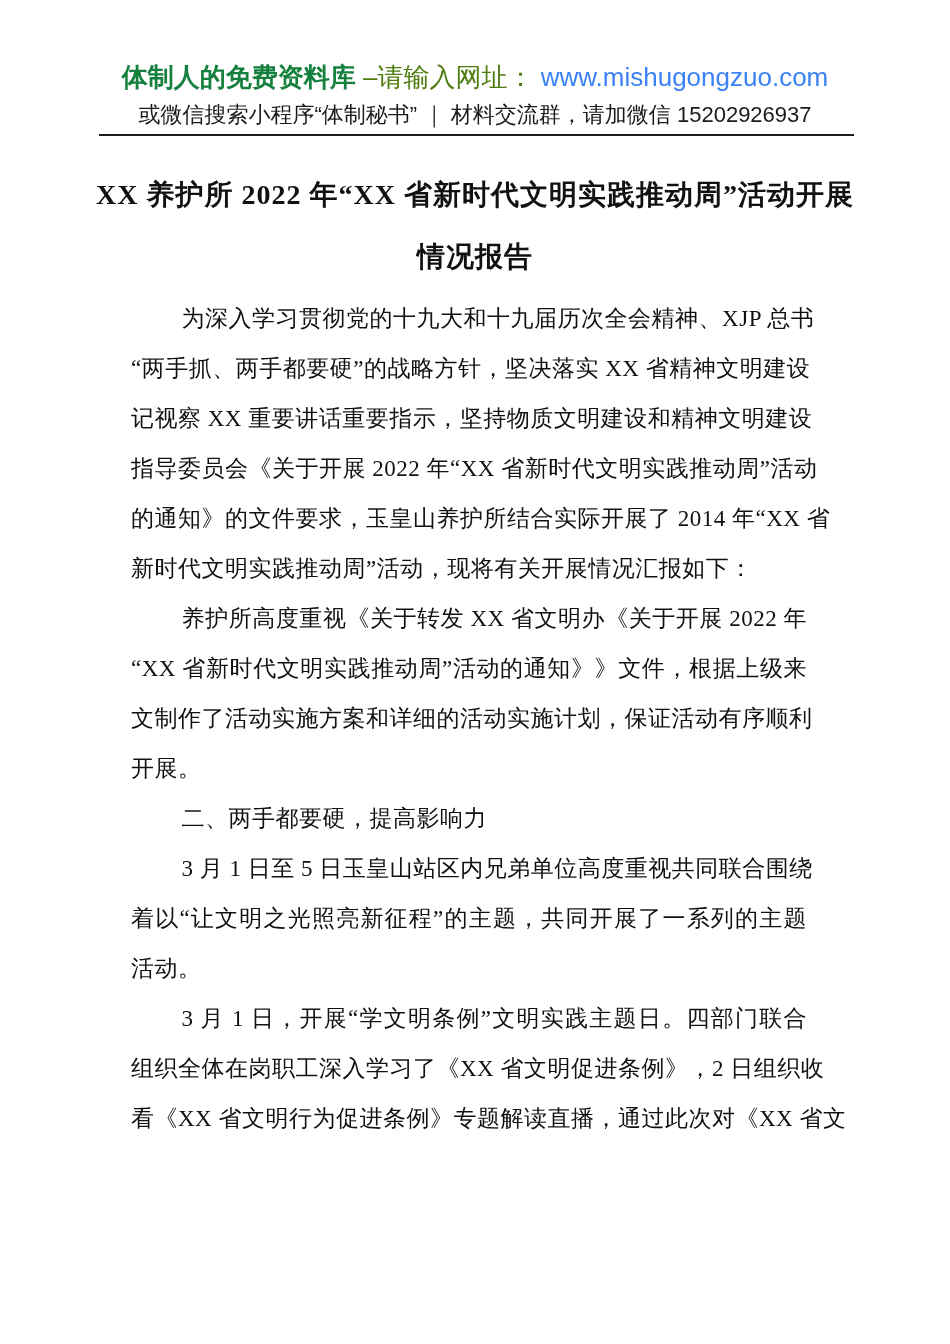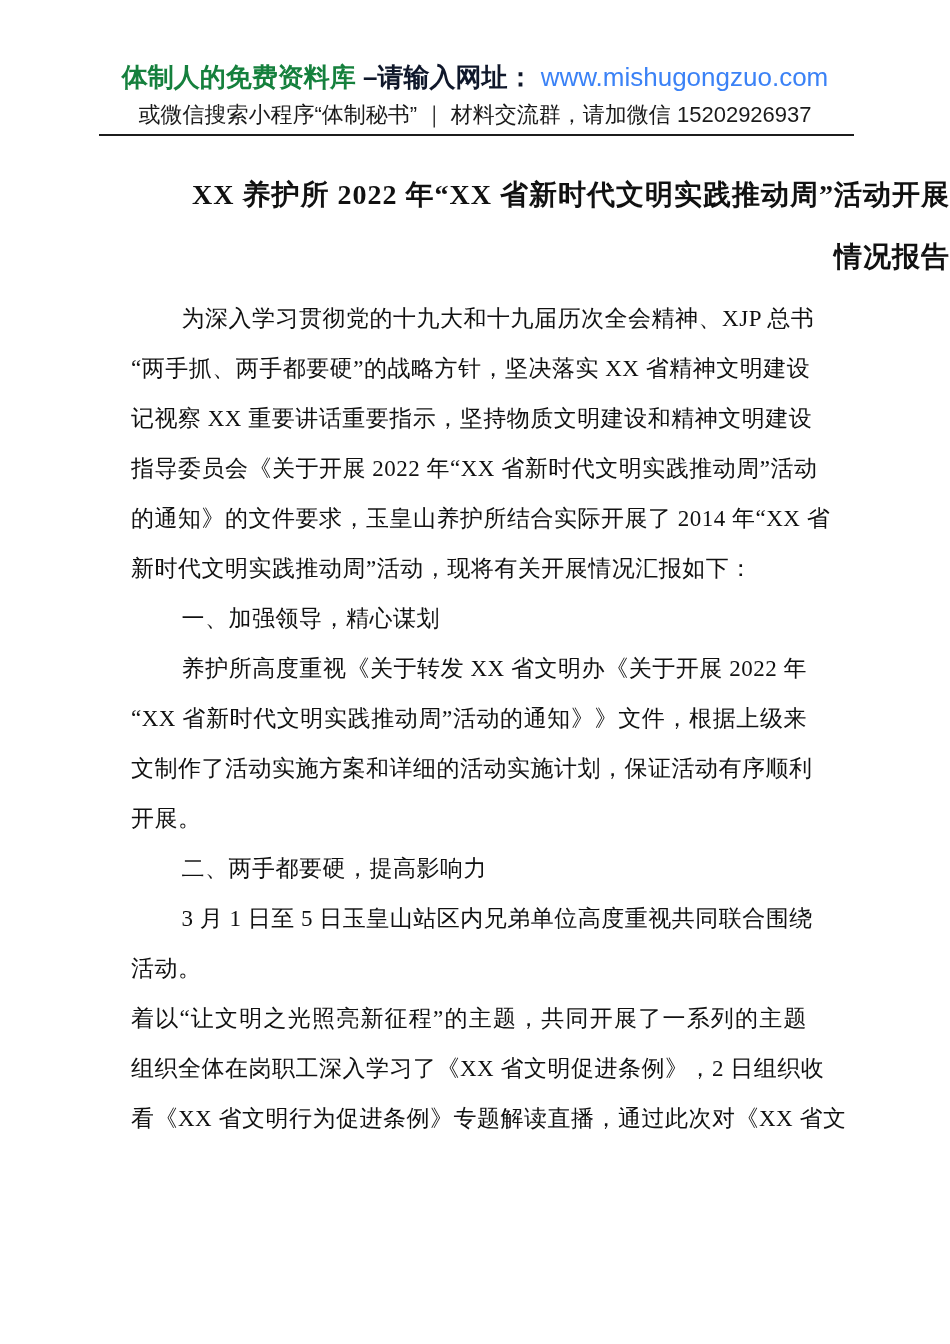--- a/index.html
+++ b/index.html
@@ -21,40 +21,40 @@
     font-family: "Liberation Sans", "DejaVu Sans", sans-serif;
     line-height: 1;
   }
   .promo-line1 {
     height: 34px;
     line-height: 34px;
     font-size: 26px;
     white-space: nowrap;
   }
   .brand   { color: #15803d; font-weight: bold; }
-  .urlhint { color: #0f172a; font-weight: bold; }
+  .urlhint { color: #4d7c0f; font-weight: normal; }
   .urllink { color: #3b82f6; font-weight: normal; text-decoration: none; }
   .promo-line2 {
     height: 26px;
     line-height: 26px;
     margin-top: 8px;
     font-size: 22px;
     color: #1a1a1a;
     white-space: nowrap;
   }
   .rule {
     width: 755px;
     height: 0;
     border-top: 2px solid #1c1c1c;
     margin: 6px 0 0 99px;
   }
   
   .doc-title {
     margin-top: 28px;
-    text-align: right;
+    text-align: center;
     font-size: 28px;
     font-weight: bold;
     letter-spacing: 1px;
   }
   .doc-title .t-line {
     height: 62px;
     line-height: 62px;
     white-space: nowrap;
   }
   
@@ -96,26 +96,26 @@
     <div class="t-line">情况报告</div>
   </div>
 
   <div class="doc-body">
     <div class="line indent j">为深入学习贯彻党的十九大和十九届历次全会精神、XJP 总书</div>
     <div class="line j">“两手抓、两手都要硬”的战略方针，坚决落实 XX 省精神文明建设</div>
     <div class="line j">记视察 XX 重要讲话重要指示，坚持物质文明建设和精神文明建设</div>
     <div class="line j">指导委员会《关于开展 2022 年“XX 省新时代文明实践推动周”活动</div>
     <div class="line j">的通知》的文件要求，玉皇山养护所结合实际开展了 2014 年“XX 省</div>
     <div class="line">新时代文明实践推动周”活动，现将有关开展情况汇报如下：</div>
-    <div class="line indent">一、加强领导，精心谋划</div>
     <div class="line indent j">养护所高度重视《关于转发 XX 省文明办《关于开展 2022 年</div>
     <div class="line j">“XX 省新时代文明实践推动周”活动的通知》》文件，根据上级来</div>
     <div class="line j">文制作了活动实施方案和详细的活动实施计划，保证活动有序顺利</div>
     <div class="line">开展。</div>
     <div class="line indent">二、两手都要硬，提高影响力</div>
     <div class="line indent j">3 月 1 日至 5 日玉皇山站区内兄弟单位高度重视共同联合围绕</div>
+    <div class="line j">着以“让文明之光照亮新征程”的主题，共同开展了一系列的主题</div>
     <div class="line">活动。</div>
-    <div class="line j">着以“让文明之光照亮新征程”的主题，共同开展了一系列的主题</div>
+    <div class="line indent j">3 月 1 日，开展“学文明条例”文明实践主题日。四部门联合</div>
     <div class="line j">组织全体在岗职工深入学习了《XX 省文明促进条例》，2 日组织收</div>
     <div class="line j">看《XX 省文明行为促进条例》专题解读直播，通过此次对《XX 省文</div>
   </div>
 
 </div>
 
 </body></html>

